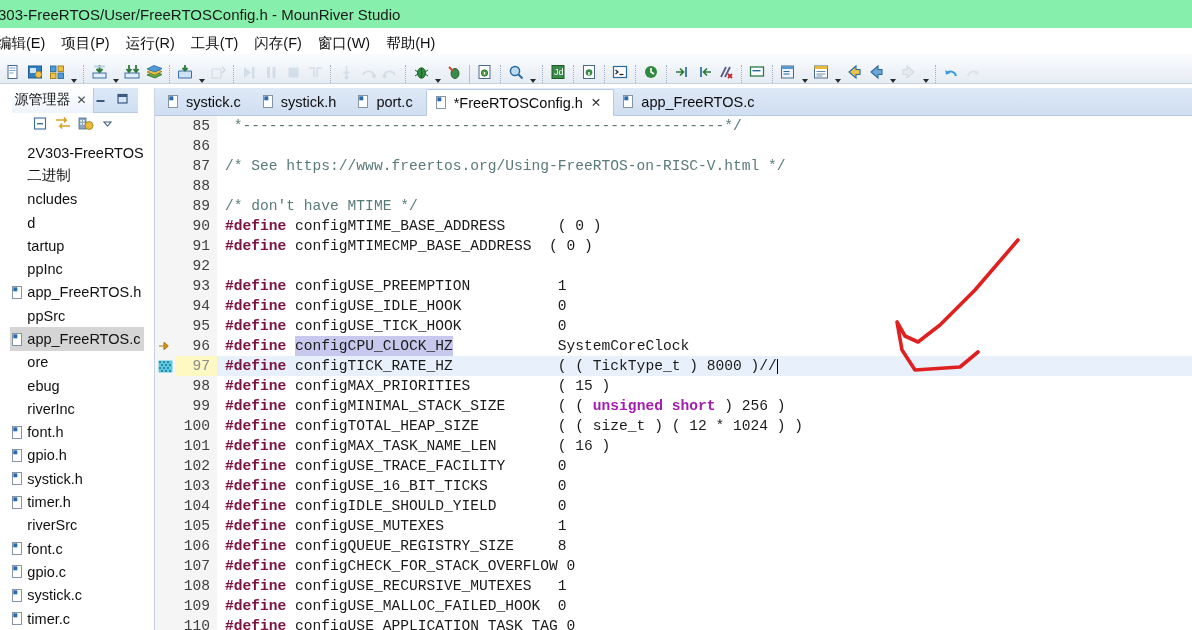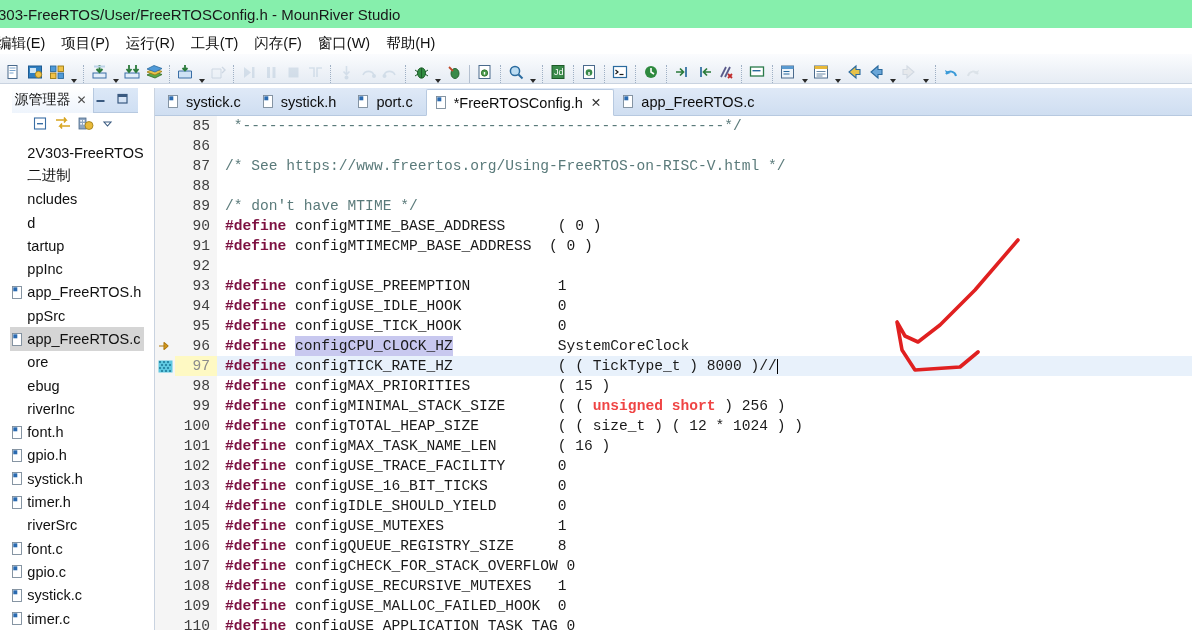--- a/index.html
+++ b/index.html
@@ -158,21 +158,21 @@
     display:flex; align-items:center; justify-content:flex-end;
     font-family: "Liberation Mono", monospace;
   }
   .code-line.cur .gutter { background: #fef9c3; color:#8b8b8b;}
   .code-line.cur .marker-col { background:#f5f5f5; }
   .srctext { padding-left: 8px; flex: 1 1 auto; overflow: hidden; height:20px;
              display:flex; align-items:center; }
   .code-line.cur .srctext { background: #e8f1fb; }
   .code-line.cur { }
 
-  .kw   { color: #ef4444; font-weight: bold; }
+  .kw   { color: #a21caf; font-weight: bold; }
   .pre  { color: #7c1040; font-weight: bold; }
   .cmt  { color: #5a7a7a; }
   .plain{ color: #1a1a1a; }
   .sel-token { background: #c8c8ef; }
 
   .caret {
     display:inline-block; width:1px; height:15px; background:#000;
     vertical-align:-2px; margin-left:0px;
   }
 

